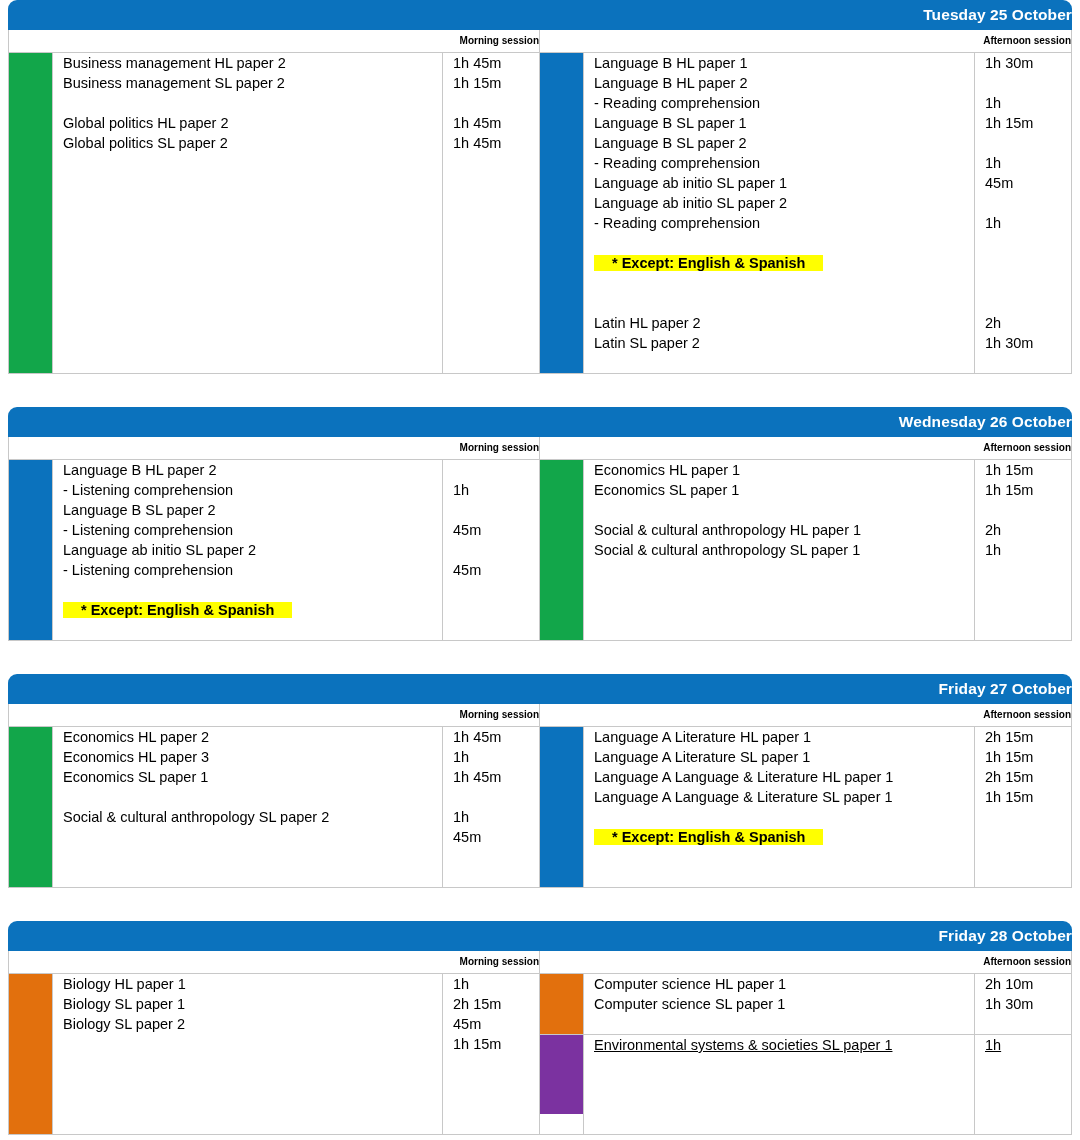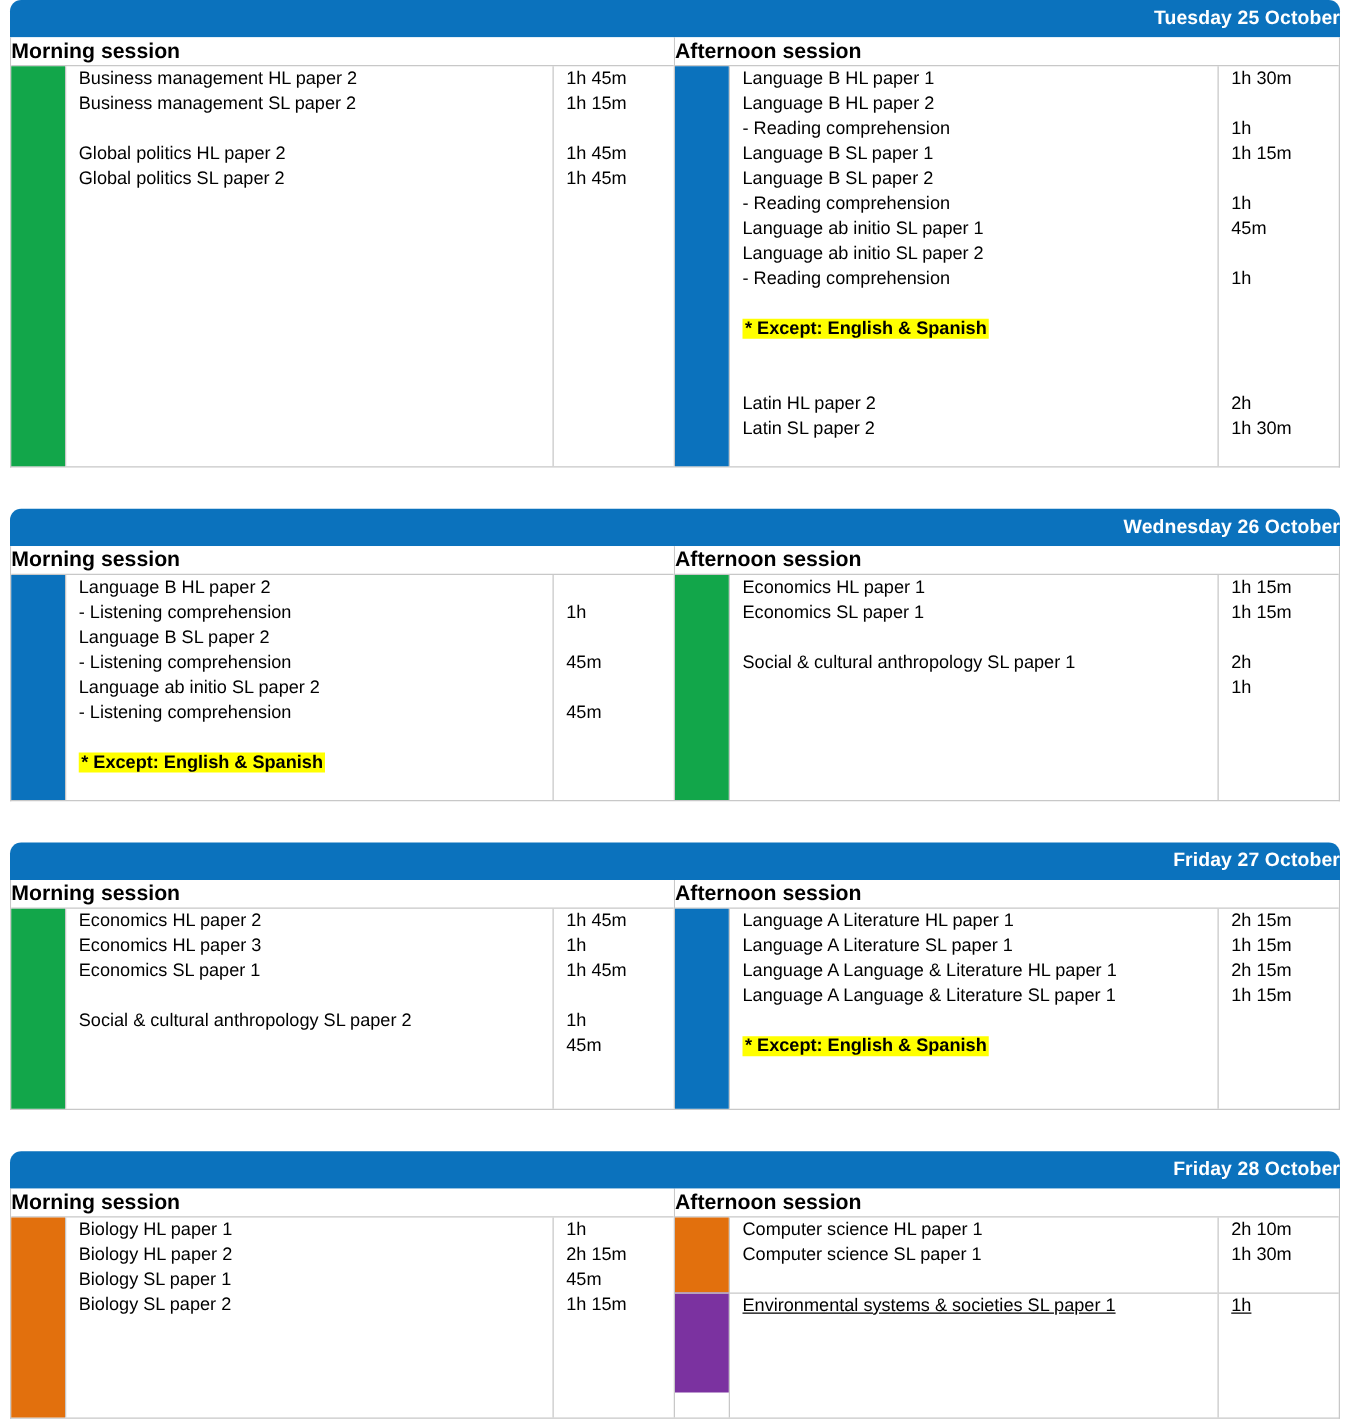--- a/index.html
+++ b/index.html
@@ -43,23 +43,23 @@
   .session {
     width: 50%;
     box-sizing: border-box;
     display: flex;
     flex-direction: column;
   }
   .session.morning {
     border-right: 1px solid #c8c8c8;
   }
   .session-header {
-    text-align: left;
+    text-align: right;
     font-weight: bold;
-    font-size: 17px;
+    font-size: 10px;
     line-height: 22px;
     height: 22px;
     border-bottom: 1px solid #c8c8c8;
     background: #ffffff;
   }
   .session-body {
     display: flex;
     flex: 1 1 auto;
   }
   .colorbar-col {
@@ -103,21 +103,21 @@
   }
   .dur-col .line {
     padding-left: 10px;
   }
   .line.blank {
     height: 20px;
   }
   .highlight {
     background: #ffff00;
     font-weight: bold;
-    padding: 0 2px;
+    padding: 0 18px;
   }
 </style>
 </head>
 <body>
 
 <div class="page">
     <div class="day-block">
       <div class="day-header">Tuesday 25 October</div>
       <div class="sessions">
         <div class="session morning">
@@ -259,20 +259,21 @@
           <div class="session-header">Afternoon session</div>
           <div class="session-body">
             <div class="colorbar-col">
               <div class="colorbar group" style="background: rgb(18, 166, 74); height: 180px;"></div>
             </div>
             <div class="exam-col">
               <div class="group">
                 <div class="line">Economics HL paper 1</div>
                 <div class="line">Economics SL paper 1</div>
                 <div class="line blank"></div>
+                <div class="line">Social &amp; cultural anthropology HL paper 1</div>
                 <div class="line">Social &amp; cultural anthropology SL paper 1</div>
                 <div class="line blank"></div>
                 <div class="line blank"></div>
                 <div class="line blank"></div>
                 <div class="line blank"></div>
               </div>
             </div>
             <div class="dur-col">
               <div class="group">
                 <div class="line">1h 15m</div>
@@ -363,21 +364,20 @@
       <div class="sessions">
         <div class="session morning">
           <div class="session-header">Morning session</div>
           <div class="session-body">
             <div class="colorbar-col">
               <div class="colorbar group" style="background: rgb(226, 112, 13); height: 160px;"></div>
             </div>
             <div class="exam-col">
               <div class="group">
                 <div class="line">Biology HL paper 1</div>
-                <div class="line">Biology HL paper 2</div>
                 <div class="line">Biology SL paper 1</div>
                 <div class="line">Biology SL paper 2</div>
                 <div class="line blank"></div>
                 <div class="line blank"></div>
                 <div class="line blank"></div>
                 <div class="line blank"></div>
               </div>
             </div>
             <div class="dur-col">
               <div class="group">

